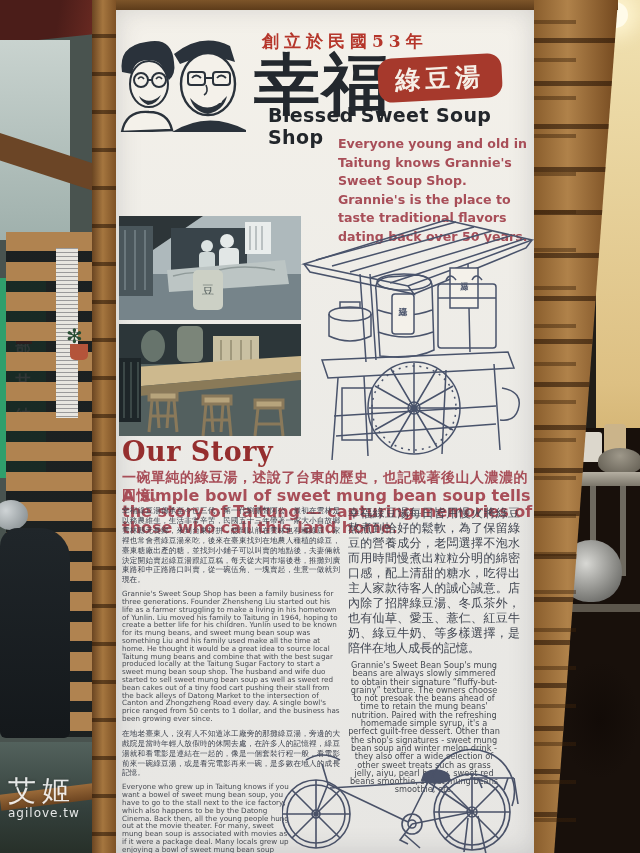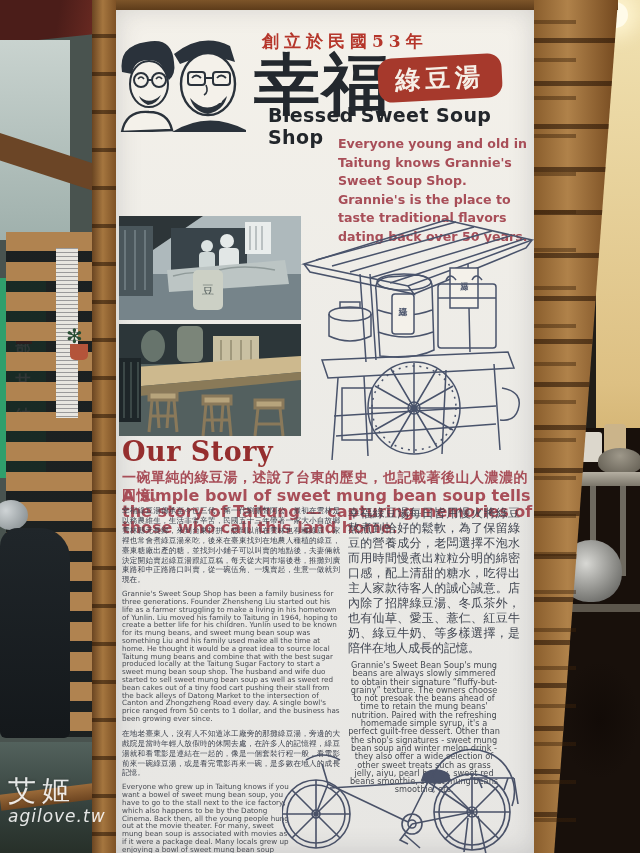--- a/index.html
+++ b/index.html
@@ -83,21 +83,21 @@
   .zh-body.big{font-size:12px;line-height:15px;}
   .en-body{font-size:7.2px;line-height:7.8px;color:#474b52;margin:0 0 6px 0;}
   .en-body.r{font-size:8.2px;line-height:8.3px;width:152px;text-align:center;}
   .en-body.narrow{width:168px;}
   .bicycle-wrap{left:166px;top:736px;width:254px;height:112px;}
 
   
   .watermark{left:8px;top:772px;z-index:9;color:rgba(255,255,255,.88);}
   .wm-logo{font-size:28px;font-weight:200;letter-spacing:6px;font-family:"DejaVu Serif",serif;
            text-shadow:0 0 3px rgba(0,0,0,.25);}
-  .wm-site{font-size:17px;font-style:italic;margin-top:-4px;letter-spacing:1px;}
+  .wm-site{font-size:12px;margin-top:-4px;letter-spacing:1px;}
 </style>
 </head>
 <body>
 
 <div class="stage">
 
   <div class="abs bg-left">
     <div class="abs awning"></div>
     <div class="abs sky1"></div>
     <div class="abs beam-diag"></div>

